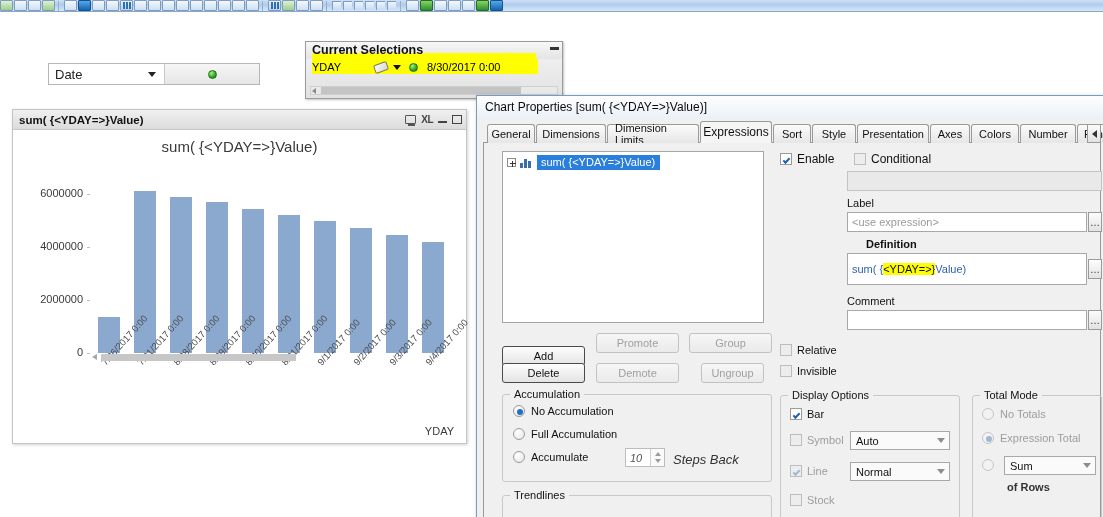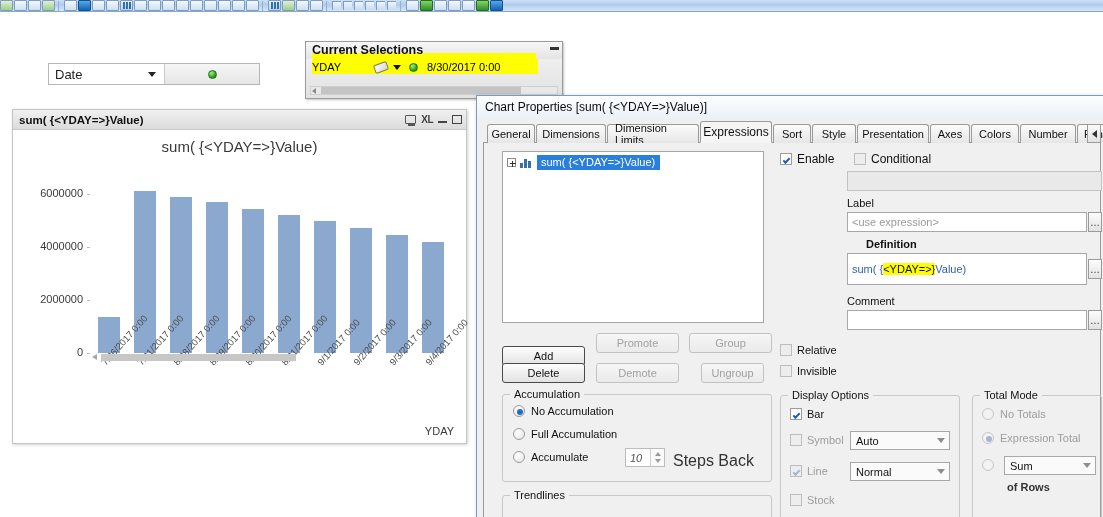--- a/index.html
+++ b/index.html
@@ -549,21 +549,21 @@
               <span>Full Accumulation</span>
             </div>
             <div class="row" style="position:absolute; left:10px; top:56px;">
               <span class="rad"></span>
               <span>Accumulate</span>
             </div>
             <div class="spin" style="left:122px; top:53px; width:40px;">
               <span>10</span>
               <span class="arrows"></span>
             </div>
-            <span style="position:absolute; left:170px; top:57px; font-size:16px; color:#333;">Steps Back</span>
+            <span style="position:absolute; left:170px; top:57px; font-size:13px; color:#333;font-style:italic;">Steps Back</span>
           </div>
 
           <div class="grp" style="left:18px; top:352px; width:270px; height:58px;">
             <span class="leg">Trendlines</span>
           </div>
 
           <div class="row" style="position:absolute; left:296px; top:9px;">
             <span class="chk on"></span>
             <span style="font-size:12px;">Enable</span>
           </div>

